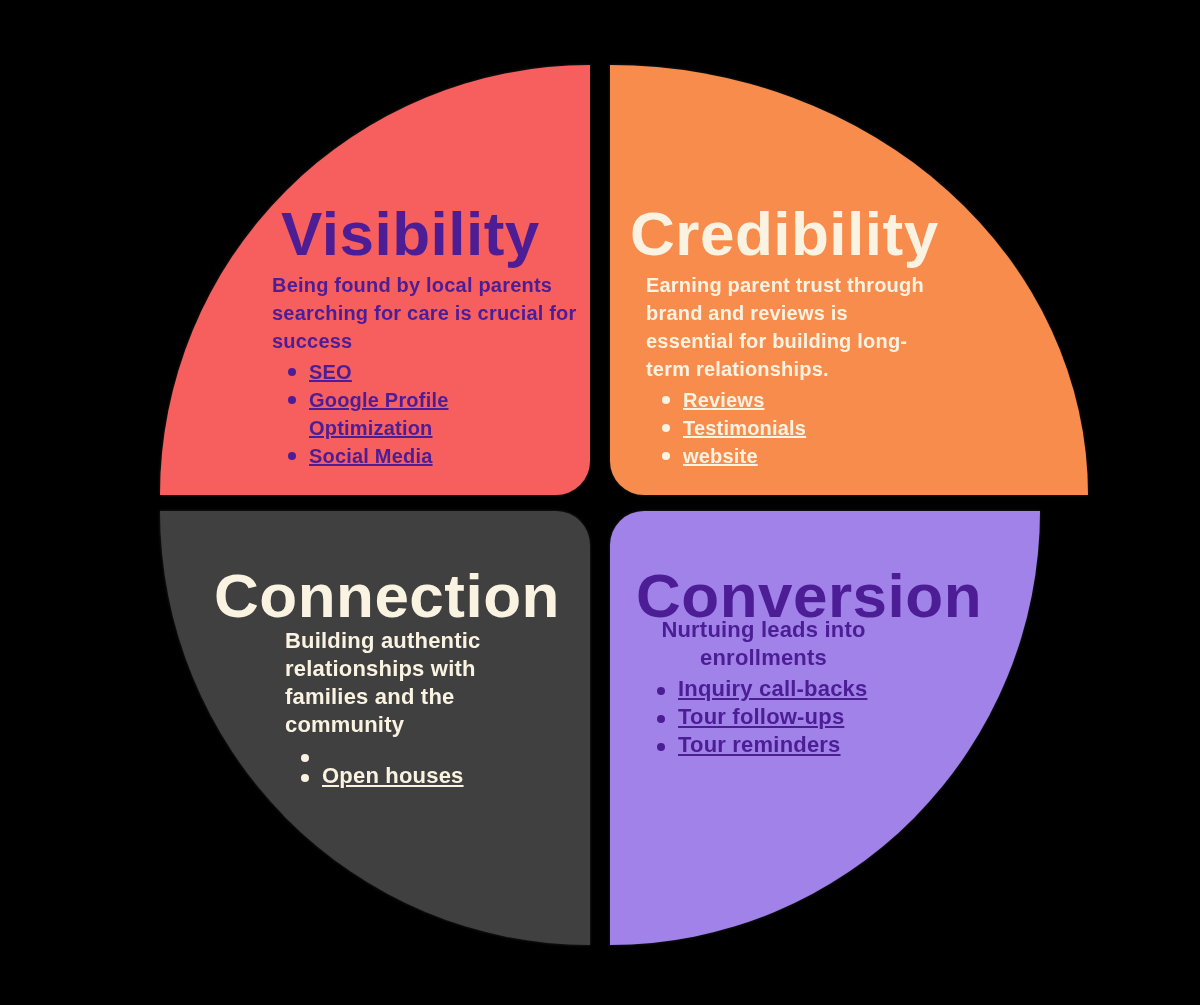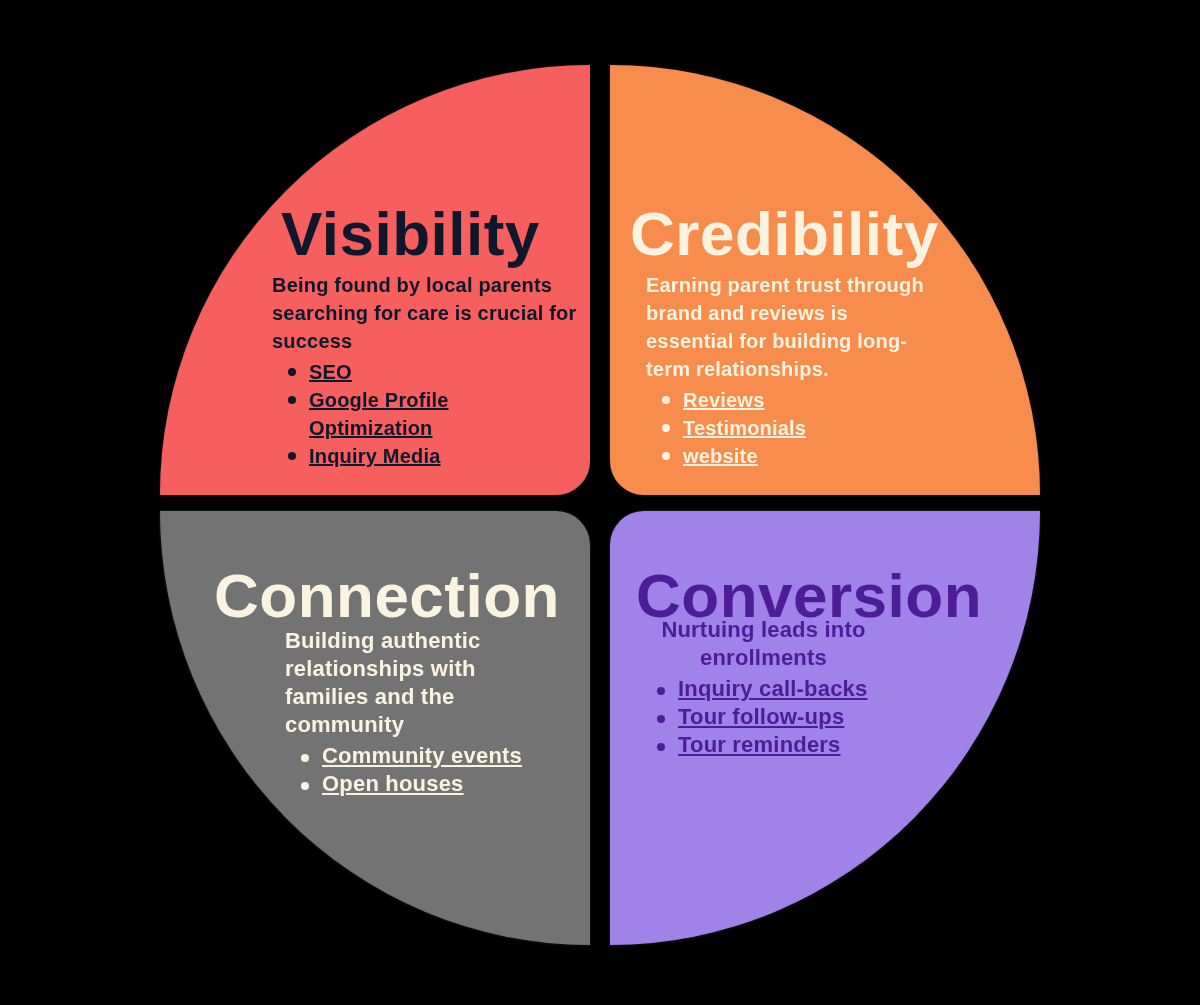--- a/index.html
+++ b/index.html
@@ -10,21 +10,21 @@
     overflow:hidden;
   }
   #canvas{position:relative;width:1200px;height:1005px;}
 
   .quad{
     position:absolute;
     box-shadow:0 0 3px rgba(150,150,150,0.25);
   }
   
   #q-visibility {left:160px;top:65px;  width:430px;height:430px;border-radius:100% 0 34px 0;}
-  #q-credibility{left:610px;top:65px;  width:430px;height:430px;border-radius:0 100% 0 34px;}
+  #q-credibility{left:610px;top:65px;  width:430px;height:430px;border-radius:0 100% 0 34px;padding-left:48px;}
   #q-connection {left:160px;top:511px; width:430px;height:434px;border-radius:0 34px 0 100%;}
   #q-conversion {left:610px;top:511px; width:430px;height:434px;border-radius:34px 0 100% 0;}
 
   .quad-title{
     position:absolute;
     font-size:62px;
     font-weight:700;
     line-height:1.1;
     letter-spacing:0.5px;
     white-space:nowrap;
@@ -78,36 +78,36 @@
     margin-top:10px;
     background:currentColor;
   }
   .row-bottom .bullet-dot{margin-top:12px;}
 </style>
 </head>
 <body style="background: rgb(0, 0, 0);">
 
 <div id="canvas">
 
-  <div class="quad row-top" id="q-visibility" style="background-color: rgb(247, 95, 95); color: #0f172a;">
+  <div class="quad row-top" id="q-visibility" style="background-color: rgb(247, 95, 95); color: #4c1d95;">
     <div class="quad-title">Visibility</div>
     <div class="quad-text">
       <p class="quad-desc">Being found by local parents searching for care is crucial for success</p>
       <ul class="quad-bullets">
           <li>
             <span class="bullet-dot"></span>
             <span>SEO</span>
           </li>
           <li>
             <span class="bullet-dot"></span>
             <span>Google Profile Optimization</span>
           </li>
           <li>
             <span class="bullet-dot"></span>
-            <span>Inquiry Media</span>
+            <span>Social Media</span>
           </li>
         </ul>
     </div>
   </div>
 
   <div class="quad row-top" id="q-credibility" style="background-color: rgb(248, 140, 77); color: rgb(251, 243, 226);">
     <div class="quad-title">Credibility</div>
     <div class="quad-text">
       <p class="quad-desc">Earning parent trust through brand and reviews is essential for building long-term relationships.</p>
       <ul class="quad-bullets">
@@ -120,28 +120,27 @@
             <span>Testimonials</span>
           </li>
           <li>
             <span class="bullet-dot"></span>
             <span>website</span>
           </li>
         </ul>
     </div>
   </div>
 
-  <div class="quad row-bottom" id="q-connection" style="background-color: #737373; color: rgb(251, 243, 226);">
+  <div class="quad row-bottom" id="q-connection" style="background-color: #404040; color: rgb(251, 243, 226);">
     <div class="quad-title">Connection</div>
     <div class="quad-text">
       <p class="quad-desc">Building authentic relationships with families and the community</p>
       <ul class="quad-bullets">
           <li>
             <span class="bullet-dot"></span>
-            <span>Community events</span>
           </li>
           <li>
             <span class="bullet-dot"></span>
             <span>Open houses</span>
           </li>
         </ul>
     </div>
   </div>
 
   <div class="quad row-bottom" id="q-conversion" style="background-color: rgb(160, 130, 233); color: #4c1d95;">

